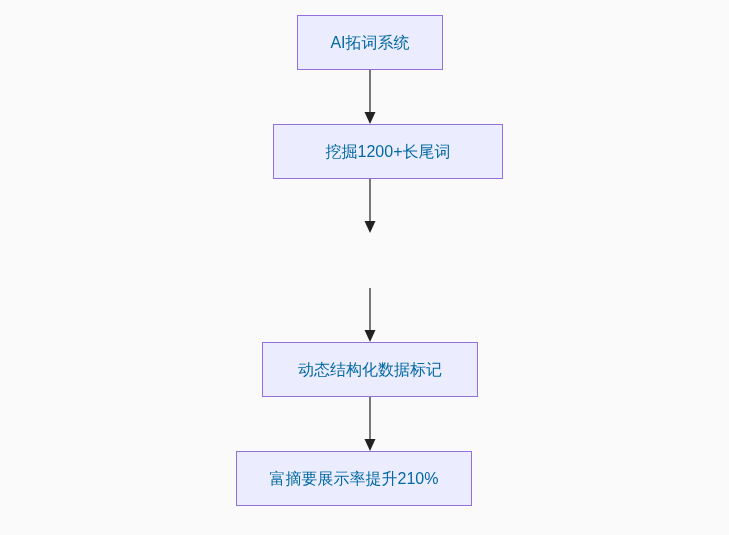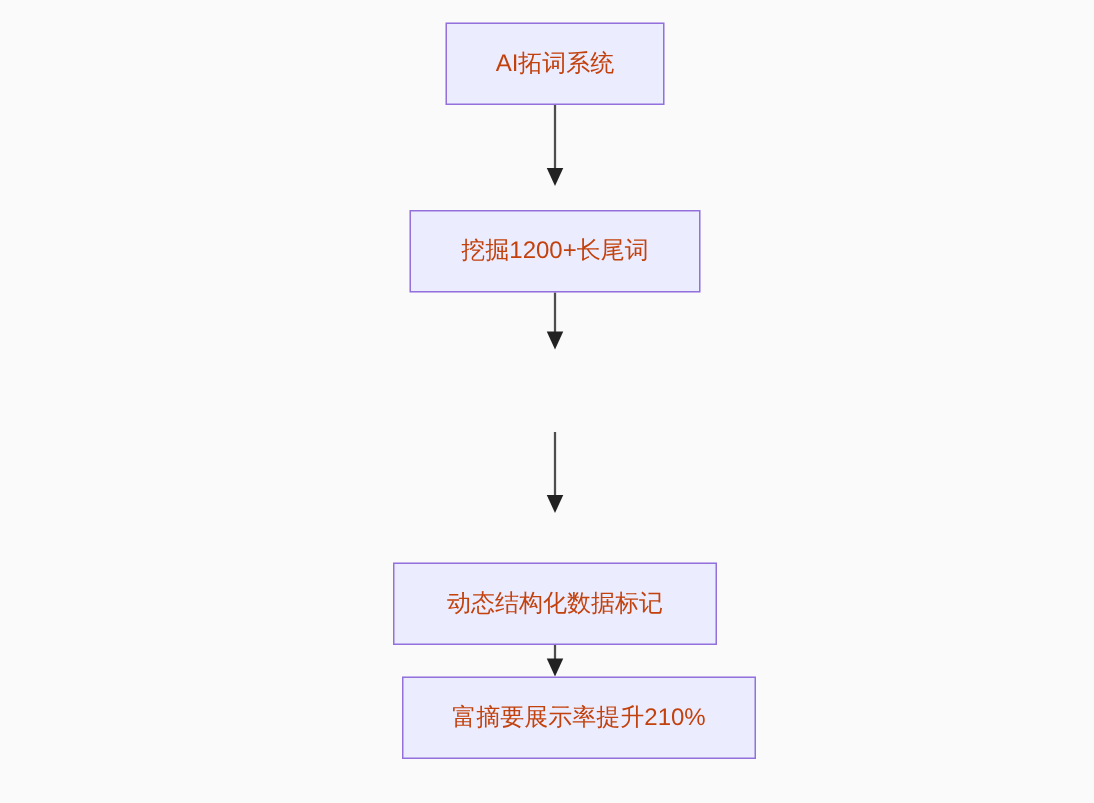--- a/index.html
+++ b/index.html
@@ -26,21 +26,21 @@
     width: 729px;
     height: 535px;
     pointer-events: none;
   }
   .flow-node {
     position: absolute;
     box-sizing: border-box;
     height: 55px;
     background: #ececff;
     border: 1px solid #9370db;
-    color: #c2410c;
+    color: #0369a1;
     font-size: 16px;
     display: flex;
     align-items: center;
     justify-content: center;
     text-align: center;
     white-space: nowrap;
     line-height: 1;
   }
   .edge-line {
     stroke: #4d4d4d;
@@ -74,20 +74,20 @@
     </g>
 
     <g>
       <line class="edge-line" x1="370" y1="397" x2="370" y2="440"></line>
       <polygon class="arrowhead" points="364.5,439 375.5,439 370,451"></polygon>
     </g>
   </svg>
 
   <div class="flow-node" style="left:297px; top:15px;  width:146px;">AI拓词系统</div>
 
-  <div class="flow-node" style="left:273px; top:124px; width:194px;margin-top:16px;">挖掘1200+长尾词</div>
+  <div class="flow-node" style="left:273px; top:124px; width:230px;">挖掘1200+长尾词</div>
 
 
-  <div class="flow-node" style="left:262px; top:342px; width:216px;margin-top:33px;">动态结构化数据标记</div>
+  <div class="flow-node" style="left:262px; top:342px; width:216px;">动态结构化数据标记</div>
 
-  <div class="flow-node" style="left:268px; top:451px; width:236px;">富摘要展示率提升210%</div>
+  <div class="flow-node" style="left:236px; top:451px; width:236px;">富摘要展示率提升210%</div>
 
 </div>
 
 </body></html>

